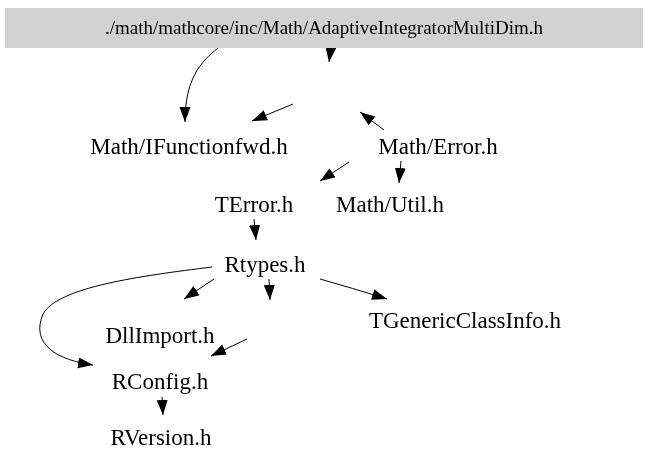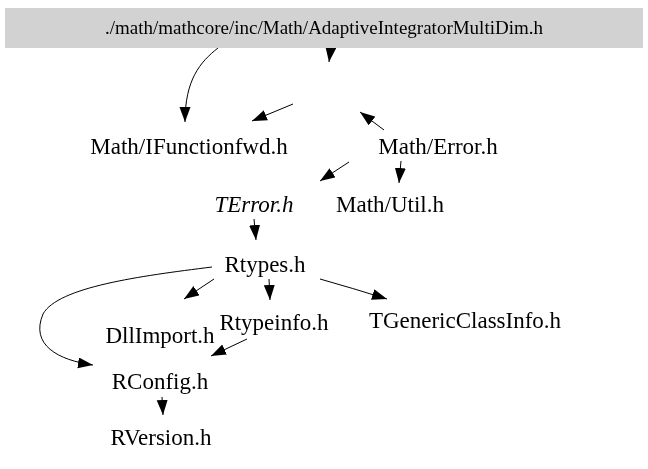--- a/index.html
+++ b/index.html
@@ -77,29 +77,28 @@
     <path class="edge" d="M 162,397 L 163,415" marker-end="url(#arrow)"></path>
   </svg>
 
   <div class="root-box">./math/mathcore/inc/Math/AdaptiveIntegratorMultiDim.h</div>
 
 
   <div class="node" style="left:189px; top:146px;">Math/IFunctionfwd.h</div>
 
   <div class="node" style="left:398px; top:146px;margin-left:40px;">Math/Error.h</div>
 
-  <div class="node" style="left:254px; top:204px;font-style:italic;">TError.h</div>
+  <div class="node" style="left:254px; top:204px;">TError.h</div>
 
   <div class="node" style="left:265px; top:264px;">Rtypes.h</div>
 
   <div class="node" style="left:390px; top:204px;">Math/Util.h</div>
 
   <div class="node" style="left:120px; top:335px;margin-left:40px;">DllImport.h</div>
 
-  <div class="node" style="left:274px; top:322px;">Rtypeinfo.h</div>
 
   <div class="node" style="left:465px; top:320px;">TGenericClassInfo.h</div>
 
   <div class="node" style="left:160px; top:381px;text-align:center;">RConfig.h</div>
 
   <div class="node" style="left:161px; top:437px;">RVersion.h</div>
 
 </div>
 
 </body></html>

